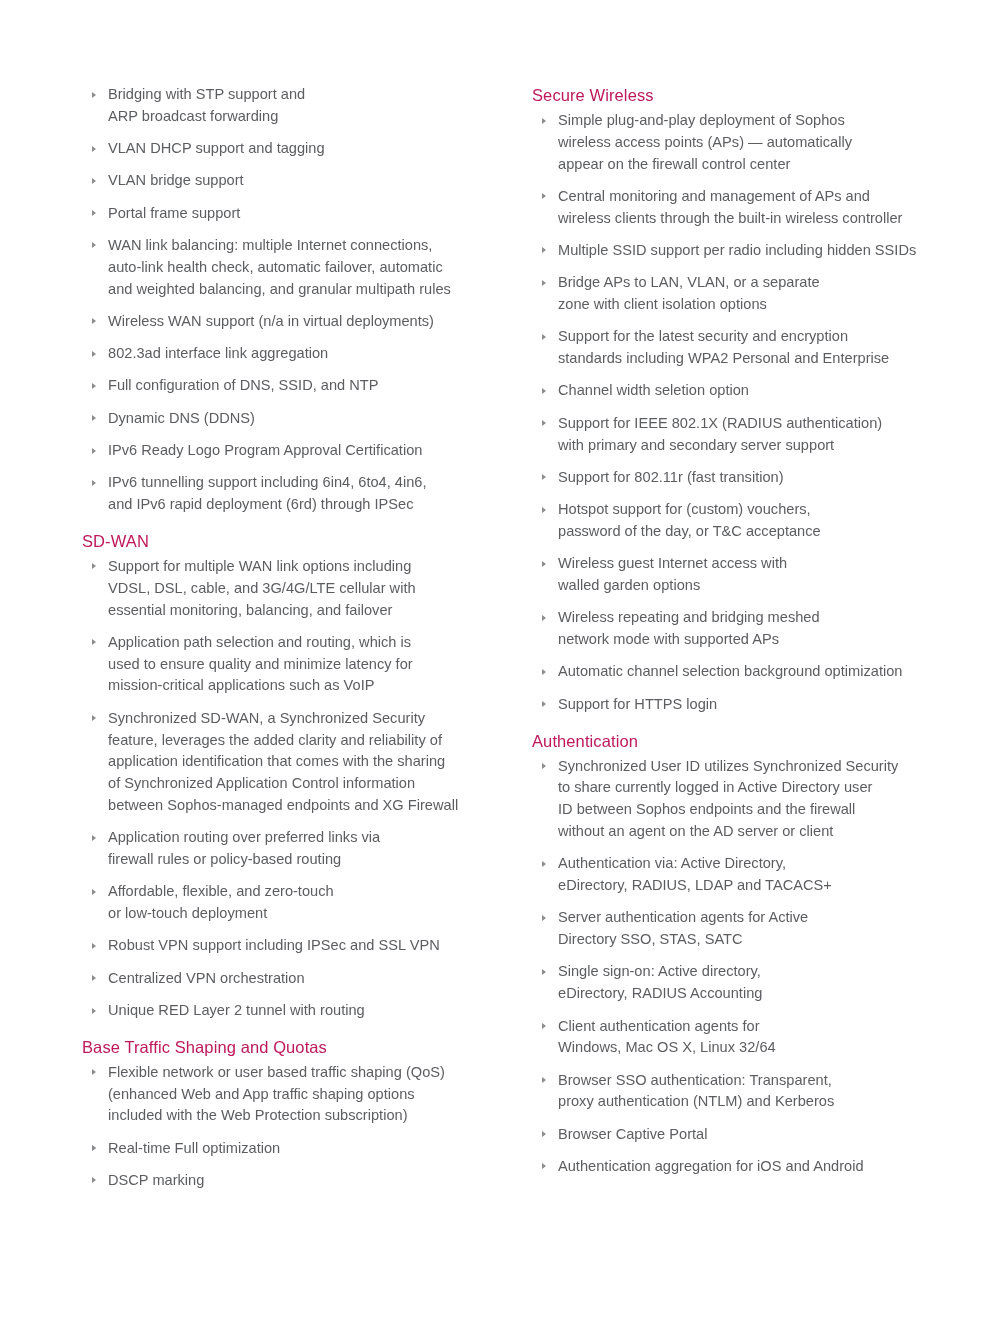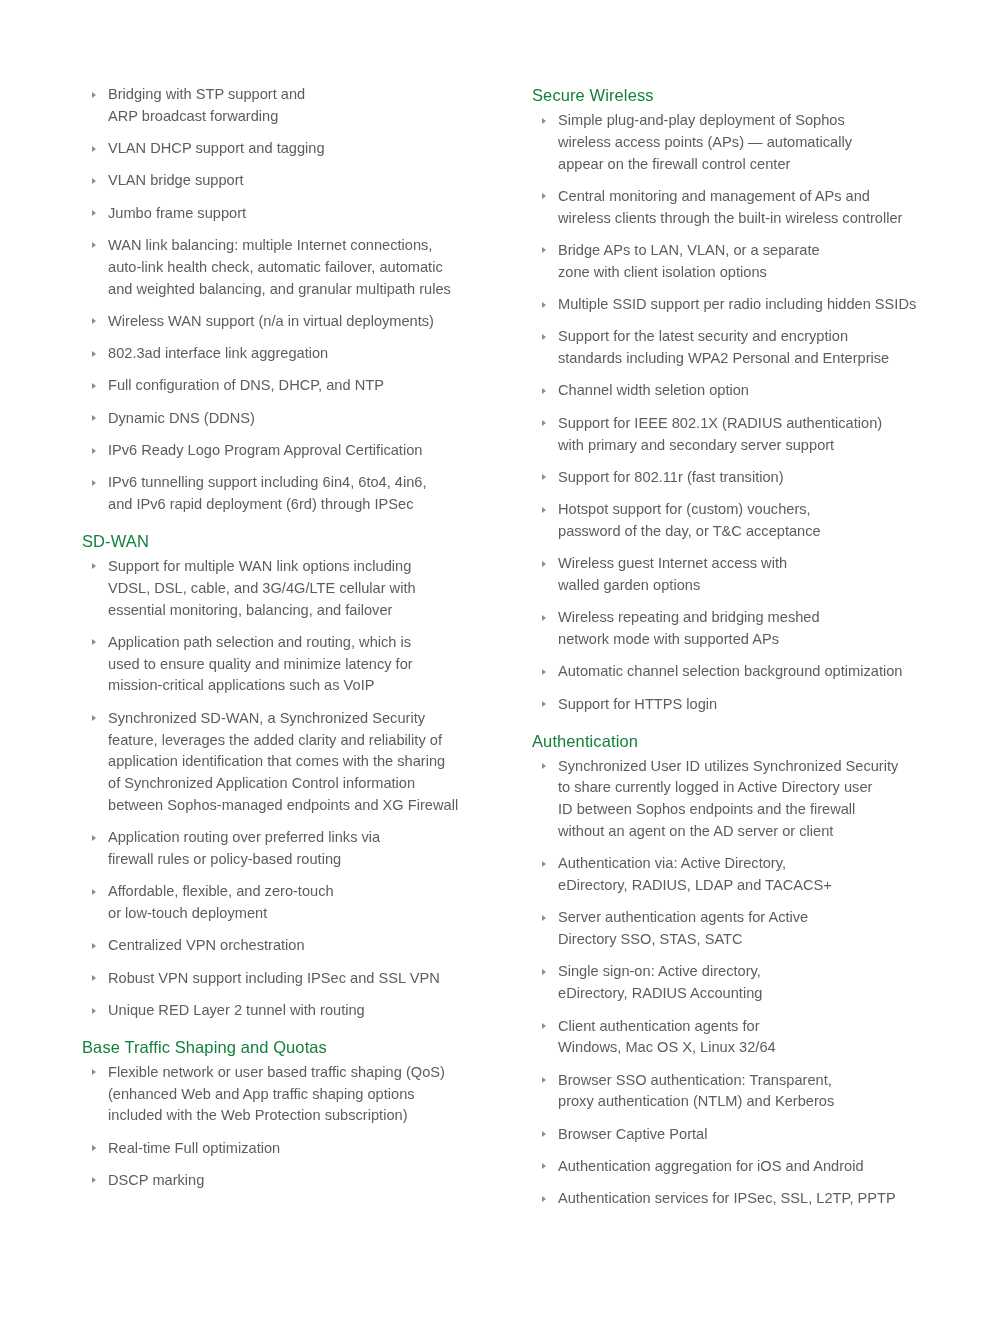--- a/index.html
+++ b/index.html
@@ -31,21 +31,21 @@
     width: 418px;
     flex: 0 0 418px;
   }
   .section {
     margin: 0;
   }
   .section + .section {
     margin-top: 14px;
   }
   .section-heading {
-    color: #15803d;
+    color: #be185d;
     font-size: 16.5px;
     line-height: 22px;
     font-weight: 400;
     letter-spacing: 0.1px;
     margin: 0 0 4px 0;
     padding: 0;
   }
   ul.bullets {
     list-style: none;
     margin: 0;
@@ -83,61 +83,61 @@
 
 <div class="page">
   <div class="columns">
 
     <div class="column" id="left-column">
         <div class="section no-heading">
           <ul class="bullets">
             <li><span class="bullet-marker"></span><span class="item-text">Bridging with STP support and<br>ARP broadcast forwarding</span></li>
             <li><span class="bullet-marker"></span><span class="item-text">VLAN DHCP support and tagging</span></li>
             <li><span class="bullet-marker"></span><span class="item-text">VLAN bridge support</span></li>
-            <li><span class="bullet-marker"></span><span class="item-text">Jumbo frame support</span></li>
+            <li><span class="bullet-marker"></span><span class="item-text">Portal frame support</span></li>
             <li><span class="bullet-marker"></span><span class="item-text">WAN link balancing: multiple Internet connections,<br>auto-link health check, automatic failover, automatic<br>and weighted balancing, and granular multipath rules</span></li>
             <li><span class="bullet-marker"></span><span class="item-text">Wireless WAN support (n/a in virtual deployments)</span></li>
             <li><span class="bullet-marker"></span><span class="item-text">802.3ad interface link aggregation</span></li>
-            <li><span class="bullet-marker"></span><span class="item-text">Full configuration of DNS, DHCP, and NTP</span></li>
+            <li><span class="bullet-marker"></span><span class="item-text">Full configuration of DNS, SSID, and NTP</span></li>
             <li><span class="bullet-marker"></span><span class="item-text">Dynamic DNS (DDNS)</span></li>
             <li><span class="bullet-marker"></span><span class="item-text">IPv6 Ready Logo Program Approval Certification</span></li>
             <li><span class="bullet-marker"></span><span class="item-text">IPv6 tunnelling support including 6in4, 6to4, 4in6,<br>and IPv6 rapid deployment (6rd) through IPSec</span></li>
           </ul>
         </div>
         <div class="section with-gap">
           <h2 class="section-heading">SD-WAN</h2>
           <ul class="bullets">
             <li><span class="bullet-marker"></span><span class="item-text">Support for multiple WAN link options including<br>VDSL, DSL, cable, and 3G/4G/LTE cellular with<br>essential monitoring, balancing, and failover</span></li>
             <li><span class="bullet-marker"></span><span class="item-text">Application path selection and routing, which is<br>used to ensure quality and minimize latency for<br>mission-critical applications such as VoIP</span></li>
             <li><span class="bullet-marker"></span><span class="item-text">Synchronized SD-WAN, a Synchronized Security<br>feature, leverages the added clarity and reliability of<br>application identification that comes with the sharing<br>of Synchronized Application Control information<br>between Sophos-managed endpoints and XG Firewall</span></li>
             <li><span class="bullet-marker"></span><span class="item-text">Application routing over preferred links via<br>firewall rules or policy-based routing</span></li>
             <li><span class="bullet-marker"></span><span class="item-text">Affordable, flexible, and zero-touch<br>or low-touch deployment</span></li>
+            <li><span class="bullet-marker"></span><span class="item-text">Robust VPN support including IPSec and SSL VPN</span></li>
             <li><span class="bullet-marker"></span><span class="item-text">Centralized VPN orchestration</span></li>
-            <li><span class="bullet-marker"></span><span class="item-text">Robust VPN support including IPSec and SSL VPN</span></li>
             <li><span class="bullet-marker"></span><span class="item-text">Unique RED Layer 2 tunnel with routing</span></li>
           </ul>
         </div>
         <div class="section with-gap">
           <h2 class="section-heading">Base Traffic Shaping and Quotas</h2>
           <ul class="bullets">
             <li><span class="bullet-marker"></span><span class="item-text">Flexible network or user based traffic shaping (QoS)<br>(enhanced Web and App traffic shaping options<br>included with the Web Protection subscription)</span></li>
             <li><span class="bullet-marker"></span></li>
             <li><span class="bullet-marker"></span><span class="item-text">Real-time Full optimization</span></li>
             <li><span class="bullet-marker"></span><span class="item-text">DSCP marking</span></li>
           </ul>
         </div>
       </div>
     <div class="column" id="right-column">
         <div class="section">
           <h2 class="section-heading">Secure Wireless</h2>
           <ul class="bullets">
             <li><span class="bullet-marker"></span><span class="item-text">Simple plug-and-play deployment of Sophos<br>wireless access points (APs) — automatically<br>appear on the firewall control center</span></li>
             <li><span class="bullet-marker"></span><span class="item-text">Central monitoring and management of APs and<br>wireless clients through the built-in wireless controller</span></li>
+            <li><span class="bullet-marker"></span><span class="item-text">Multiple SSID support per radio including hidden SSIDs</span></li>
             <li><span class="bullet-marker"></span><span class="item-text">Bridge APs to LAN, VLAN, or a separate<br>zone with client isolation options</span></li>
-            <li><span class="bullet-marker"></span><span class="item-text">Multiple SSID support per radio including hidden SSIDs</span></li>
             <li><span class="bullet-marker"></span><span class="item-text">Support for the latest security and encryption<br>standards including WPA2 Personal and Enterprise</span></li>
             <li><span class="bullet-marker"></span><span class="item-text">Channel width seletion option</span></li>
             <li><span class="bullet-marker"></span><span class="item-text">Support for IEEE 802.1X (RADIUS authentication)<br>with primary and secondary server support</span></li>
             <li><span class="bullet-marker"></span><span class="item-text">Support for 802.11r (fast transition)</span></li>
             <li><span class="bullet-marker"></span><span class="item-text">Hotspot support for (custom) vouchers,<br>password of the day, or T&amp;C acceptance</span></li>
             <li><span class="bullet-marker"></span><span class="item-text">Wireless guest Internet access with<br>walled garden options</span></li>
             <li><span class="bullet-marker"></span><span class="item-text">Wireless repeating and bridging meshed<br>network mode with supported APs</span></li>
             <li><span class="bullet-marker"></span><span class="item-text">Automatic channel selection background optimization</span></li>
             <li><span class="bullet-marker"></span><span class="item-text">Support for HTTPS login</span></li>
           </ul>
@@ -146,19 +146,18 @@
           <h2 class="section-heading">Authentication</h2>
           <ul class="bullets">
             <li><span class="bullet-marker"></span><span class="item-text">Synchronized User ID utilizes Synchronized Security<br>to share currently logged in Active Directory user<br>ID between Sophos endpoints and the firewall<br>without an agent on the AD server or client</span></li>
             <li><span class="bullet-marker"></span><span class="item-text">Authentication via: Active Directory,<br>eDirectory, RADIUS, LDAP and TACACS+</span></li>
             <li><span class="bullet-marker"></span><span class="item-text">Server authentication agents for Active<br>Directory SSO, STAS, SATC</span></li>
             <li><span class="bullet-marker"></span><span class="item-text">Single sign-on: Active directory,<br>eDirectory, RADIUS Accounting</span></li>
             <li><span class="bullet-marker"></span><span class="item-text">Client authentication agents for<br>Windows, Mac OS X, Linux 32/64</span></li>
             <li><span class="bullet-marker"></span><span class="item-text">Browser SSO authentication: Transparent,<br>proxy authentication (NTLM) and Kerberos</span></li>
             <li><span class="bullet-marker"></span><span class="item-text">Browser Captive Portal</span></li>
             <li><span class="bullet-marker"></span><span class="item-text">Authentication aggregation for iOS and Android</span></li>
-            <li><span class="bullet-marker"></span><span class="item-text">Authentication services for IPSec, SSL, L2TP, PPTP</span></li>
           </ul>
         </div>
       </div>
 
   </div>
 </div>
 
 </body></html>

